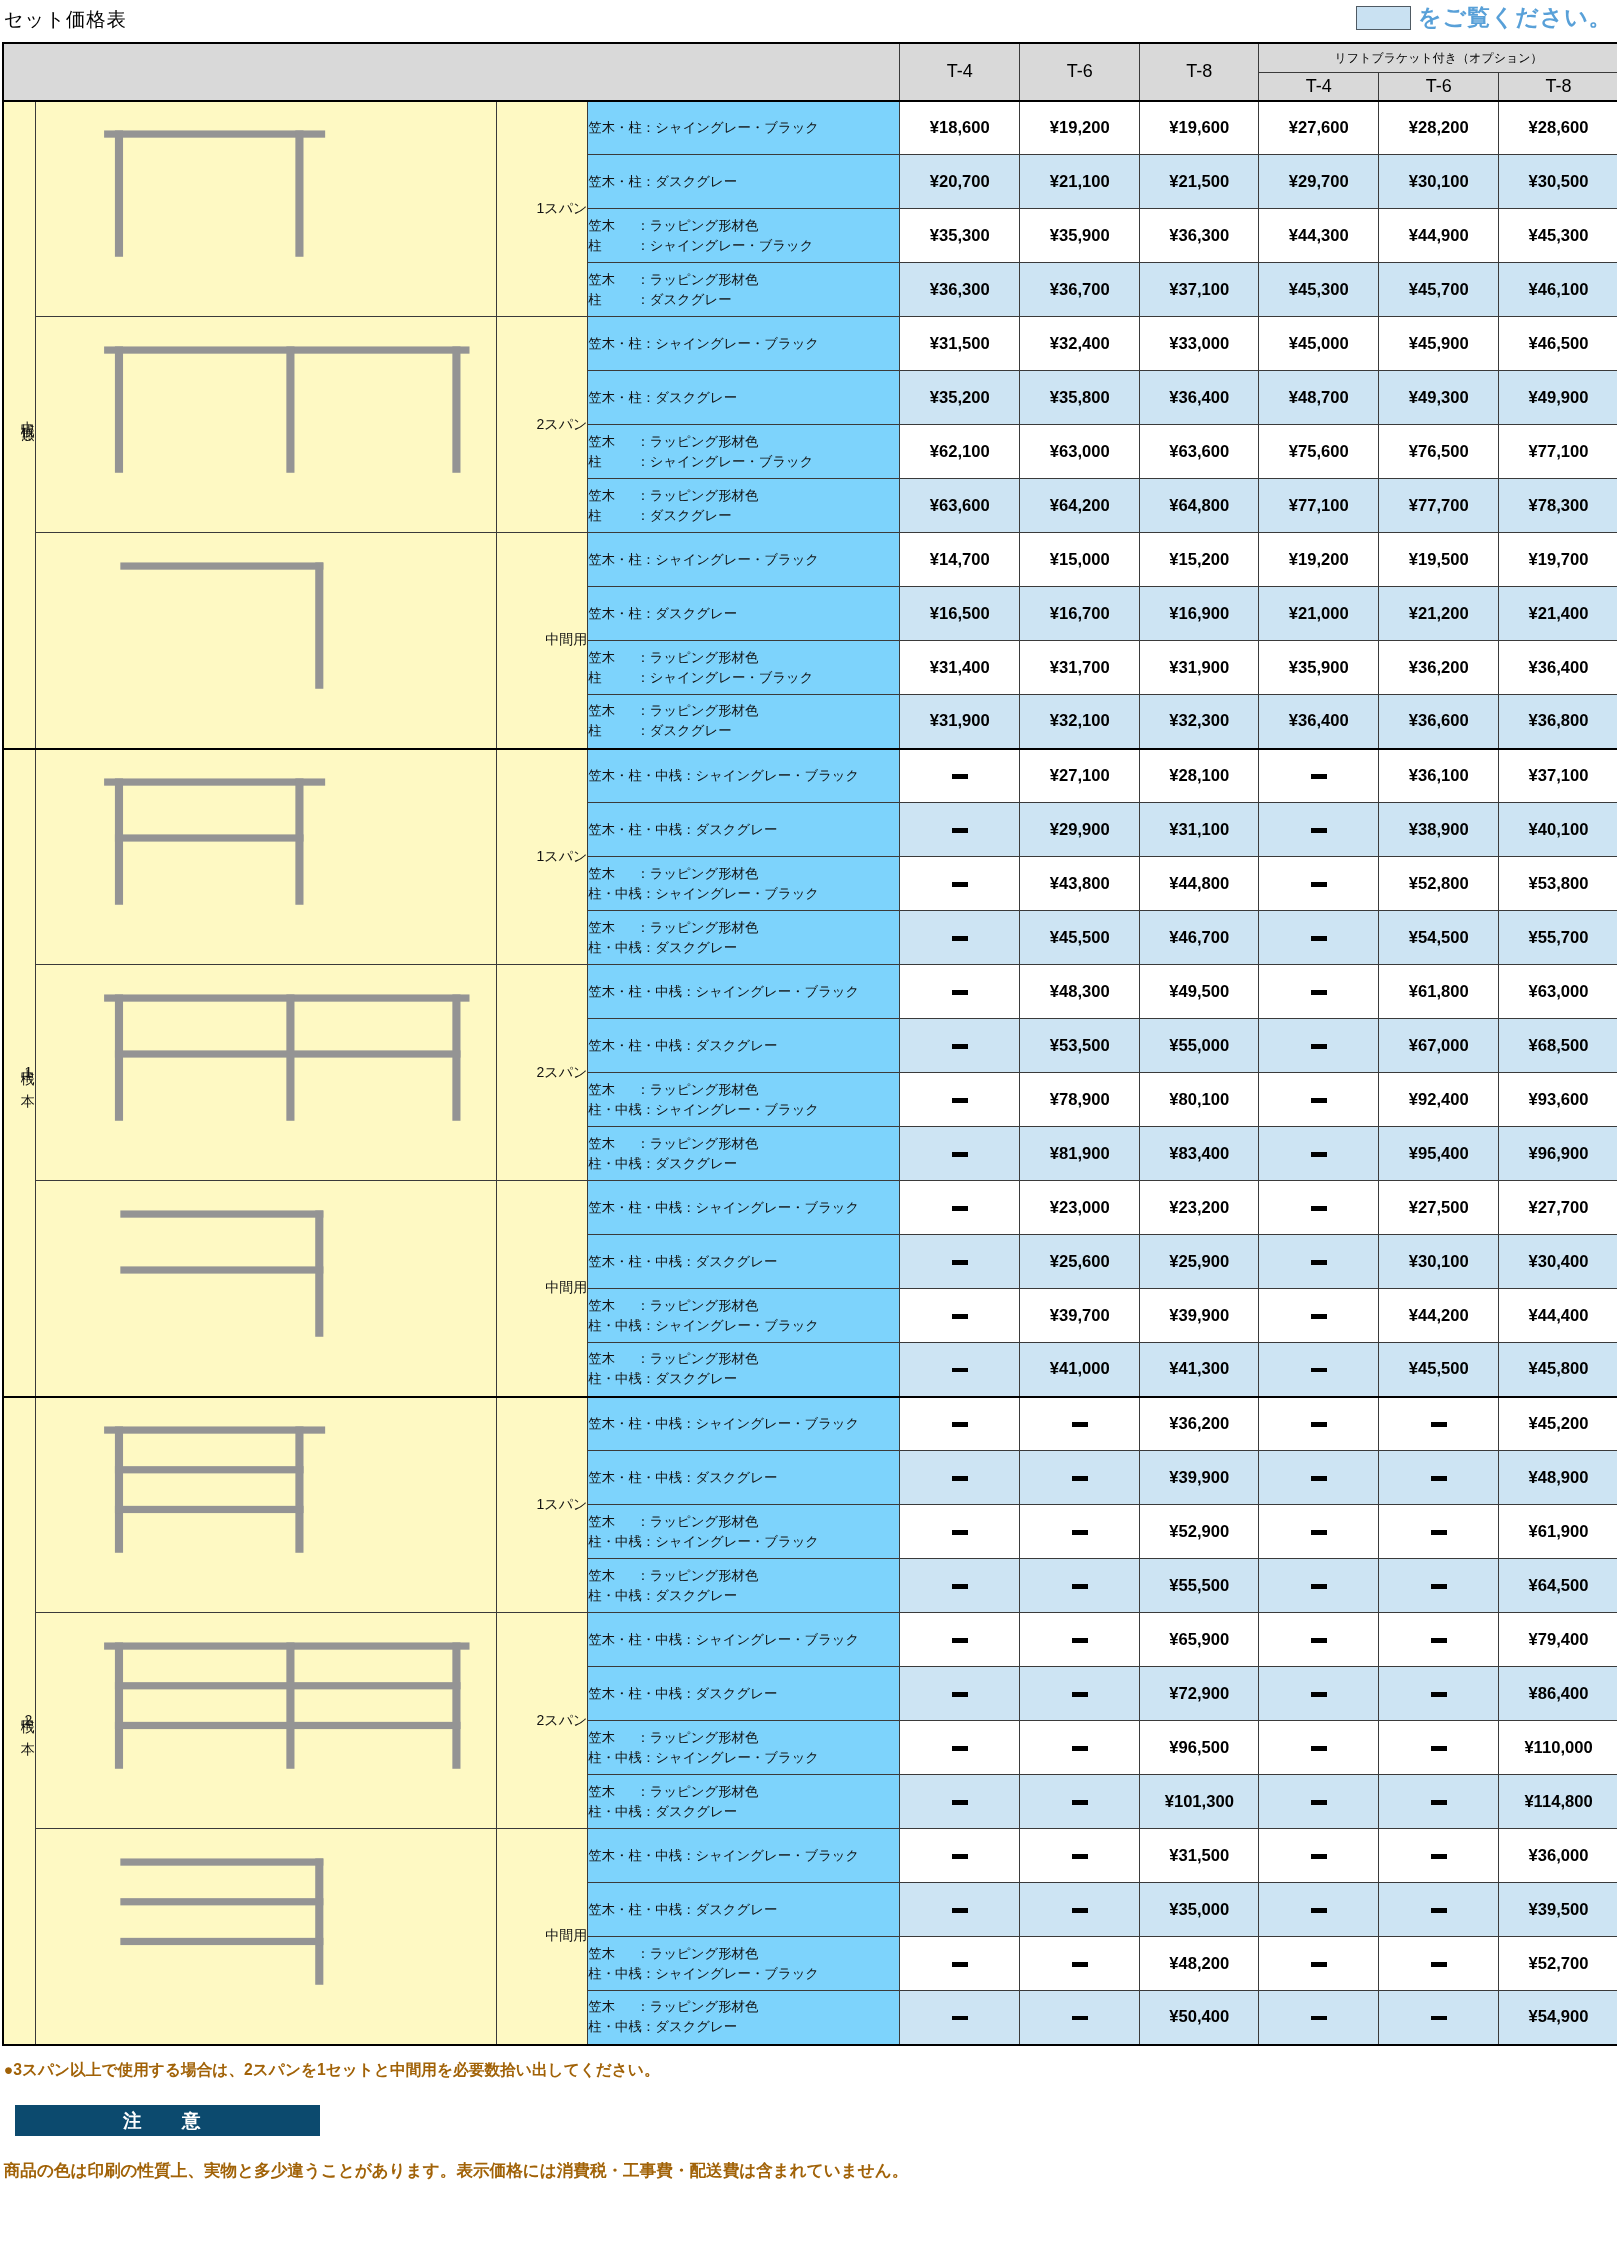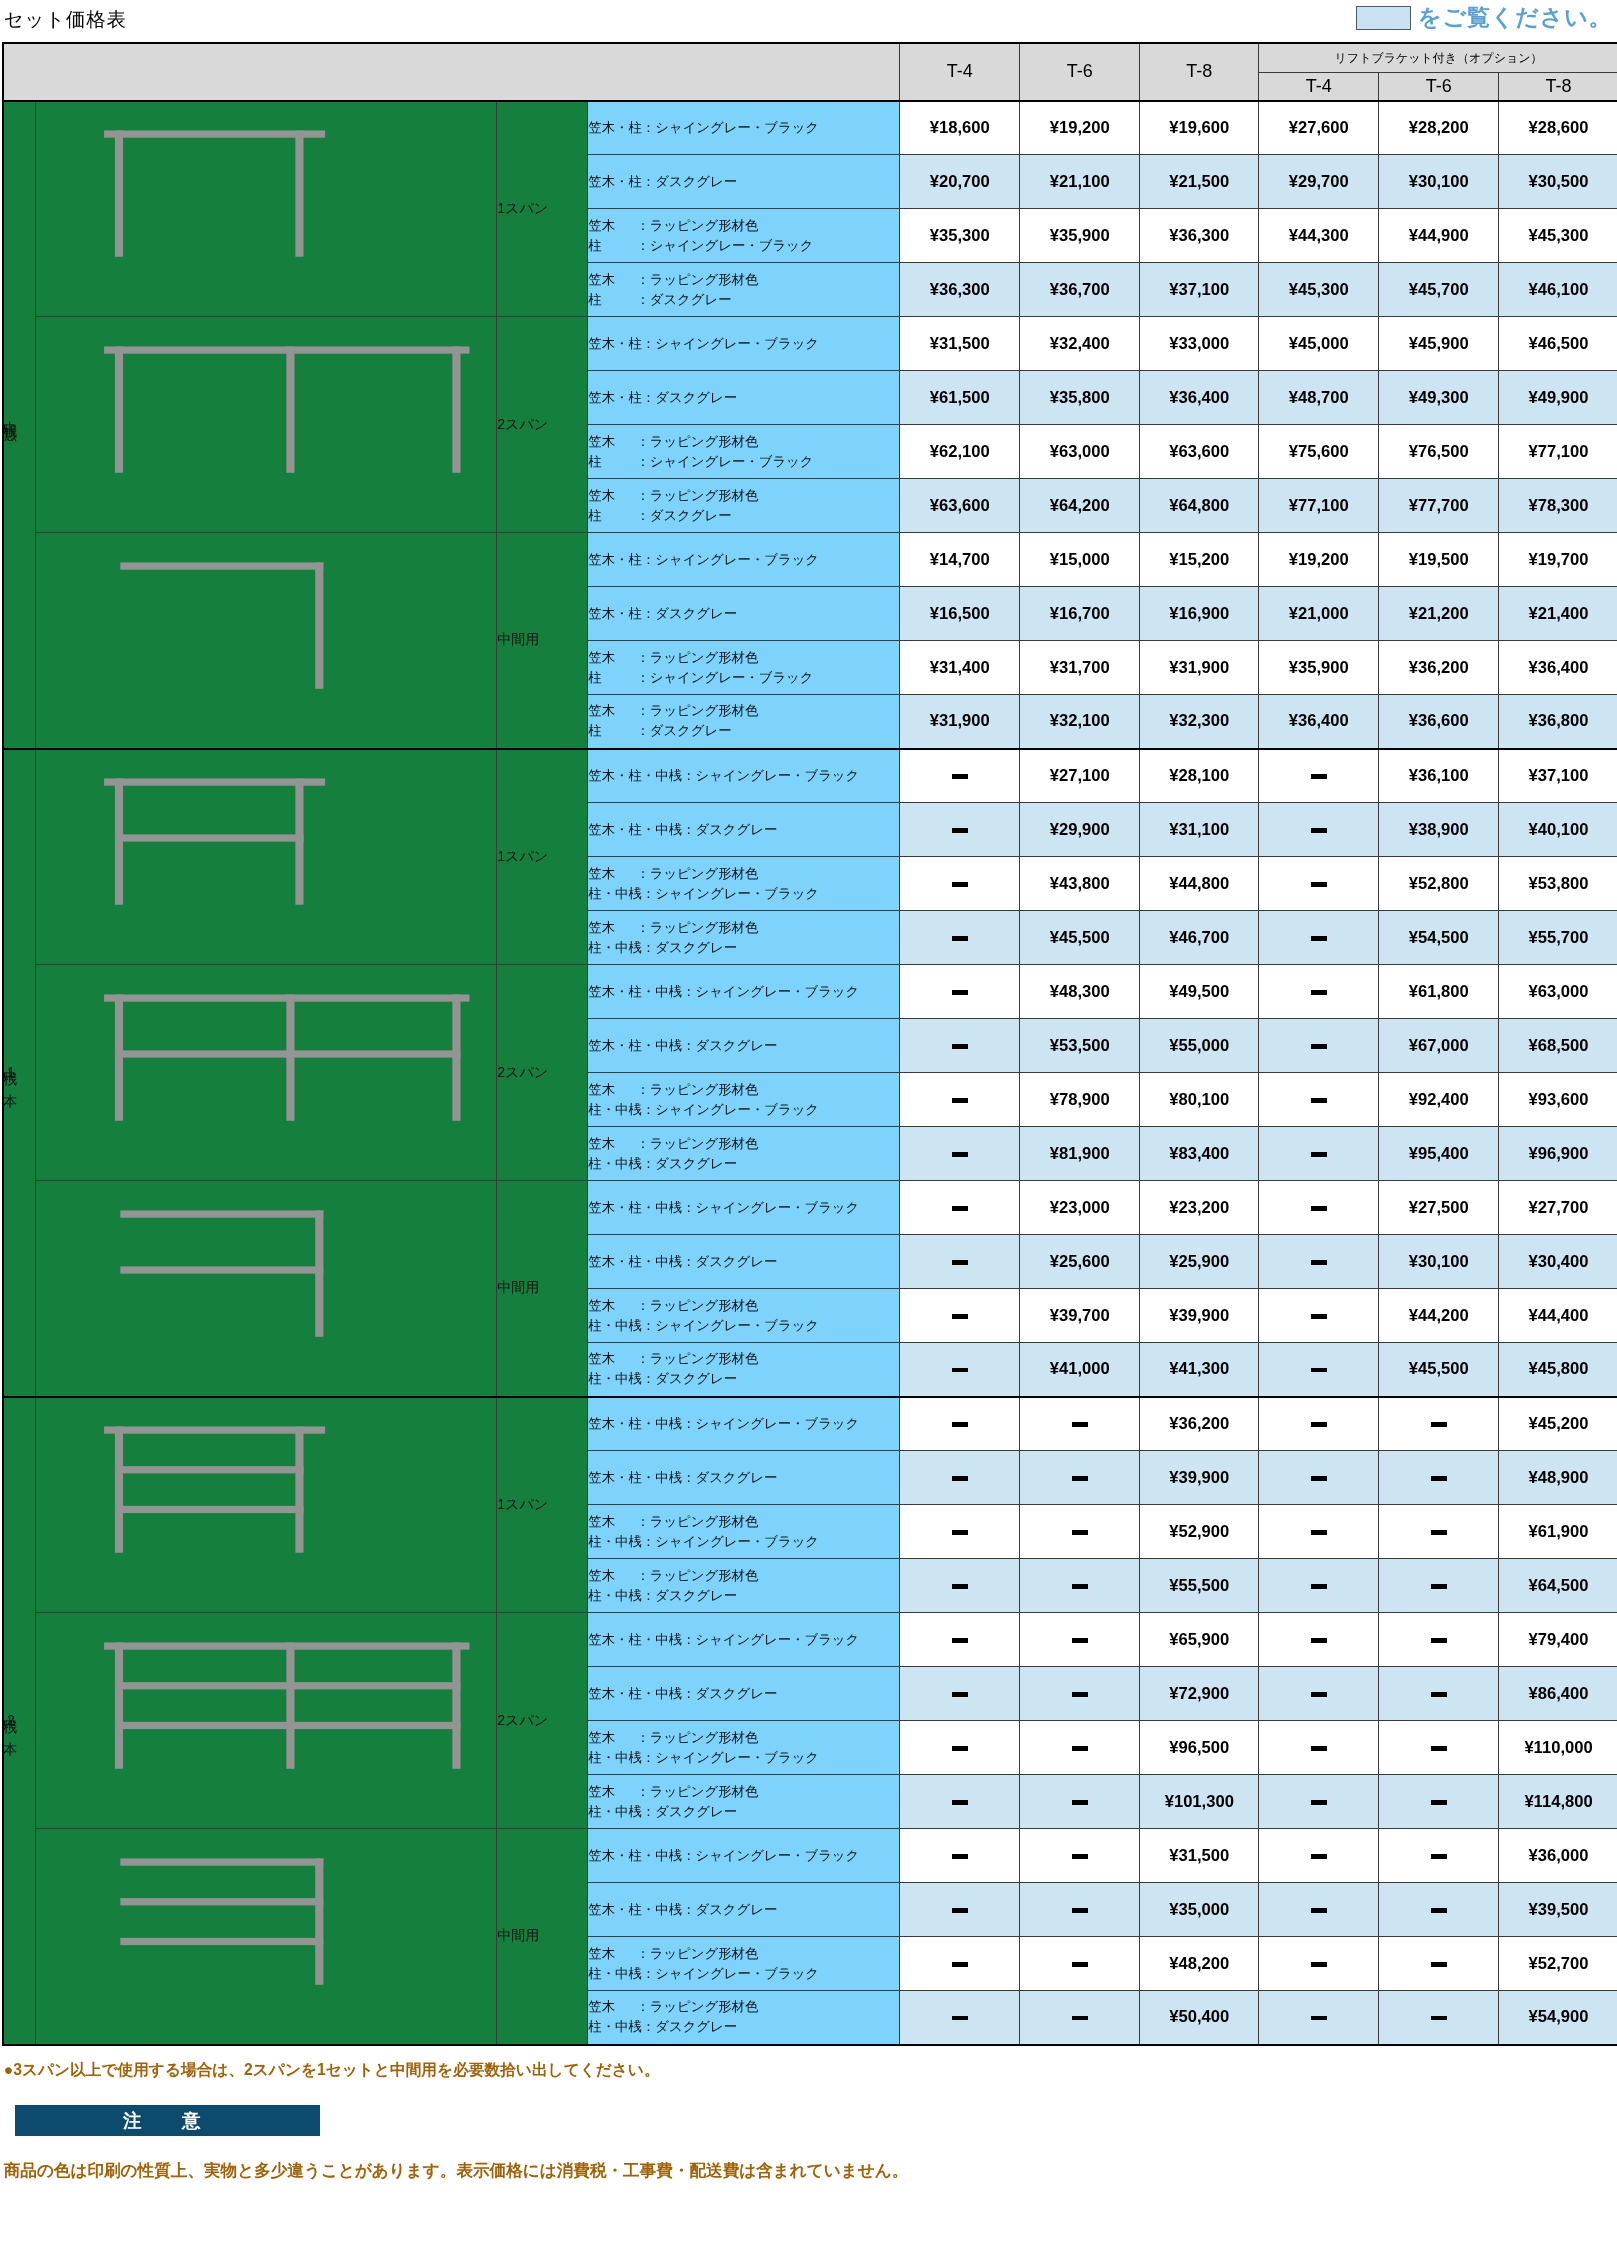--- a/index.html
+++ b/index.html
@@ -23,21 +23,21 @@
   table.price th,table.price td{border:0.9px solid #3a3a3a;padding:0;box-sizing:border-box;overflow:hidden;}
   tr.h1{height:29.5px;}
   tr.h2{height:28px;}
   th.hc{background:#d9d9d9;font-weight:normal;font-size:18px;color:#000;border:0.9px solid #000;}
   th.lift{font-size:12px;}
   th.hb{border-bottom:2.8px solid #000;}
   tbody tr{height:54px;}
   tr.grp-top td{border-top:2.8px solid #000;}
   tr.sec-top td{border-top:1.8px solid #000;}
   td.p0{border-left:2.8px solid #000;}
-  td.gcell,td.dcell,td.scell{background:#15803d;text-align:left;vertical-align:middle;}
+  td.gcell,td.dcell,td.scell{background:#fef9c3;text-align:right;vertical-align:middle;}
   .vlabel{writing-mode:vertical-rl;text-orientation:upright;display:inline-block;font-size:14px;letter-spacing:2.8px;line-height:1;}
   td.scell{font-size:14px;}
   td.spec{background:#7dd3fc;text-align:left;vertical-align:middle;padding:3.7px 5.5px 3.7px 13px;font-size:13.4px;line-height:1.5;}
   td.spec .sk{display:inline-block;min-width:48px;white-space:nowrap;}
   td.spec .line.single .sk{min-width:0;}
   td.spec .sv{white-space:nowrap;}
   td.price{text-align:center;vertical-align:middle;font-weight:bold;font-size:16.6px;color:#000;background:#fff;}
   tr.blue td.price{background:#cde4f3;}
   .dash{display:inline-block;width:16.6px;height:4.6px;background:#000;vertical-align:middle;}
   td.dcell svg{display:block;margin:0 auto;}
@@ -163,21 +163,21 @@
           <td class="price p1"><span>¥32,400</span></td>
           <td class="price p2"><span>¥33,000</span></td>
           <td class="price p3"><span>¥45,000</span></td>
           <td class="price p4"><span>¥45,900</span></td>
           <td class="price p5"><span>¥46,500</span></td>
         </tr>
         <tr class="blue">
           <td class="spec">
             <div class="line single"><span class="sk">笠木・柱</span><span class="sv">：ダスクグレー</span></div>
           </td>
-          <td class="price p0"><span>¥61,500</span></td>
+          <td class="price p0"><span>¥35,200</span></td>
           <td class="price p1"><span>¥35,800</span></td>
           <td class="price p2"><span>¥36,400</span></td>
           <td class="price p3"><span>¥48,700</span></td>
           <td class="price p4"><span>¥49,300</span></td>
           <td class="price p5"><span>¥49,900</span></td>
         </tr>
         <tr>
           <td class="spec">
             <div class="line"><span class="sk">笠木</span><span class="sv">：ラッピング形材色</span></div>
             <div class="line"><span class="sk">柱</span><span class="sv">：シャイングレー・ブラック</span></div>

